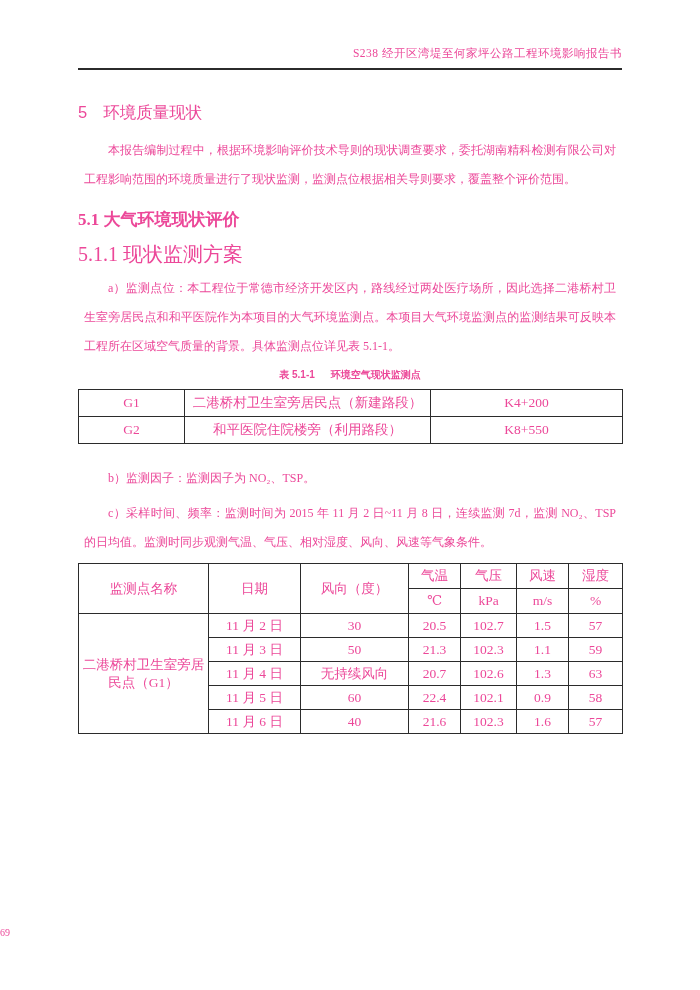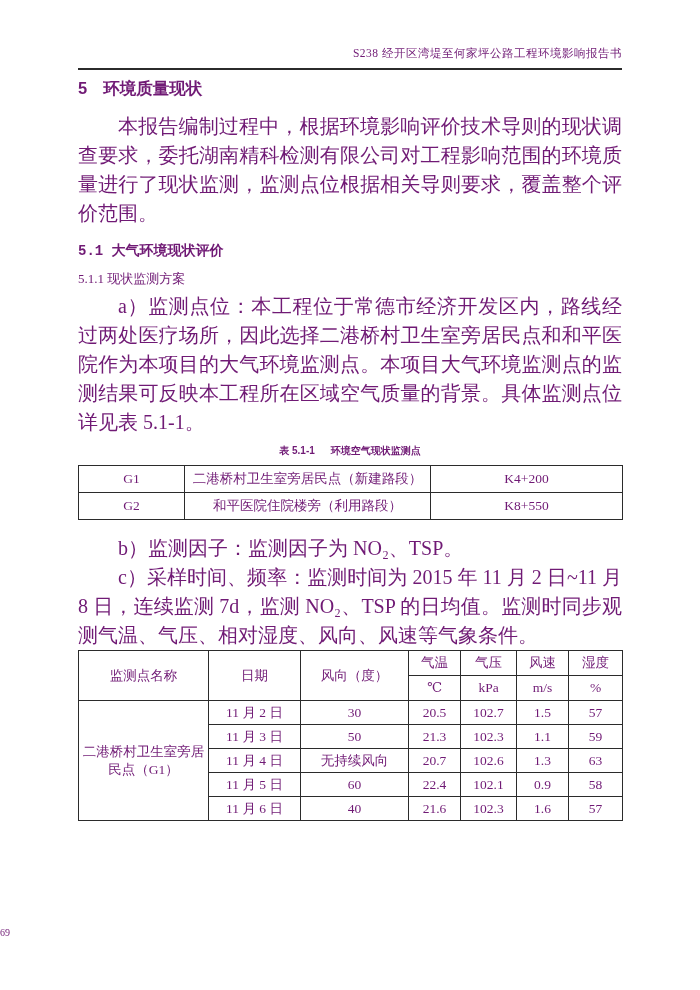--- a/index.html
+++ b/index.html
@@ -3,56 +3,56 @@
 <meta charset="utf-8">
 <style>
   html, body { margin: 0; padding: 0; background: #e8e8e8; }
   .doc-page {
     position: relative;
     width: 700px;
     height: 990px;
     margin: 0 auto;
     background: #ffffff;
     font-family: "Liberation Serif", "DejaVu Serif", serif;
-    color: #701a75;
+    color: #ec4899;
     box-sizing: border-box;
     padding: 46px 78px 0 78px;
     overflow: hidden;
   }
   .doc-header {
     text-align: right;
     font-size: 11.5px;
     letter-spacing: 0.5px;
     padding-bottom: 7px;
     border-bottom: 2px solid #2b2b2b;
   }
   .h1 {
     font-family: "Liberation Sans", "DejaVu Sans", sans-serif;
-    font-weight: bold;
+    font-weight: normal;
     font-size: 16.5px;
-    margin: 8px 0 12px 0;
+    margin: 32px 0 12px 0;
   }
   .h1 .h1-num { margin-right: 16px; }
   .h2 {
-    font-family: Liberation Mono, monospace;
+    font-family: Liberation Serif, serif;
     font-weight: bold;
-    font-size: 14px;
+    font-size: 17px;
     margin: 14px 0 10px 0;
   }
   .h3 {
-    font-size: 13px;
+    font-size: 20px;
     font-weight: normal;
     margin: 0 0 4px 0;
   }
   p.body-text {
-    font-size: 20px;
+    font-size: 12px;
     line-height: 29px;
     text-align: justify;
     text-indent: 2em;
-    margin: 0;
+    margin: 6px;
   }
   .tbl-caption {
     font-family: "Liberation Sans", "DejaVu Sans", sans-serif;
     font-weight: bold;
     font-size: 10px;
     text-align: center;
     margin: 7px 0 7px 0;
   }
   .tbl-caption .cap-label { margin-right: 1.6em; }
   table.doc-table {

